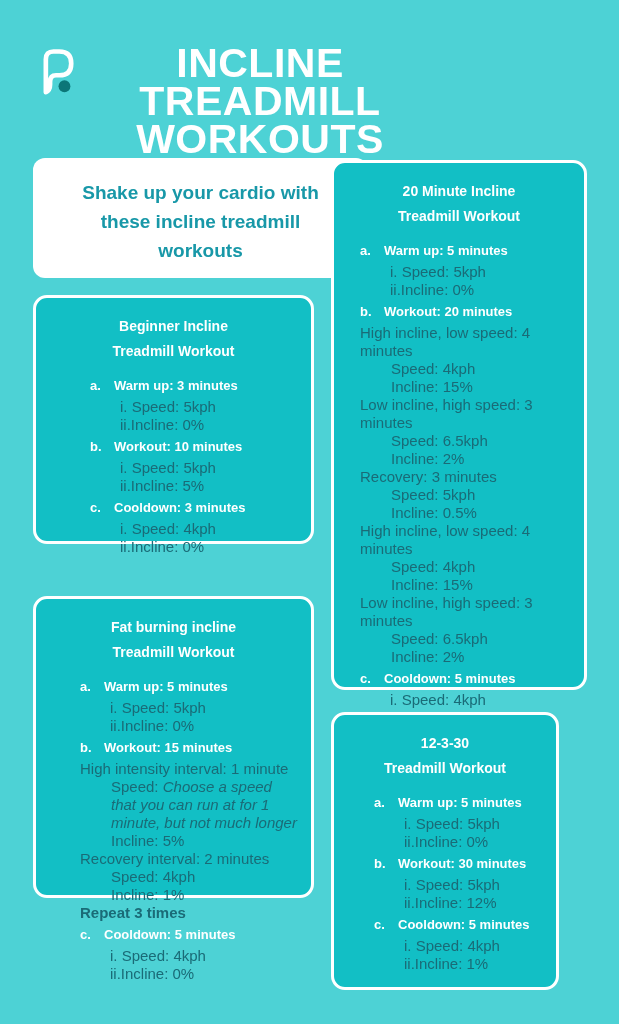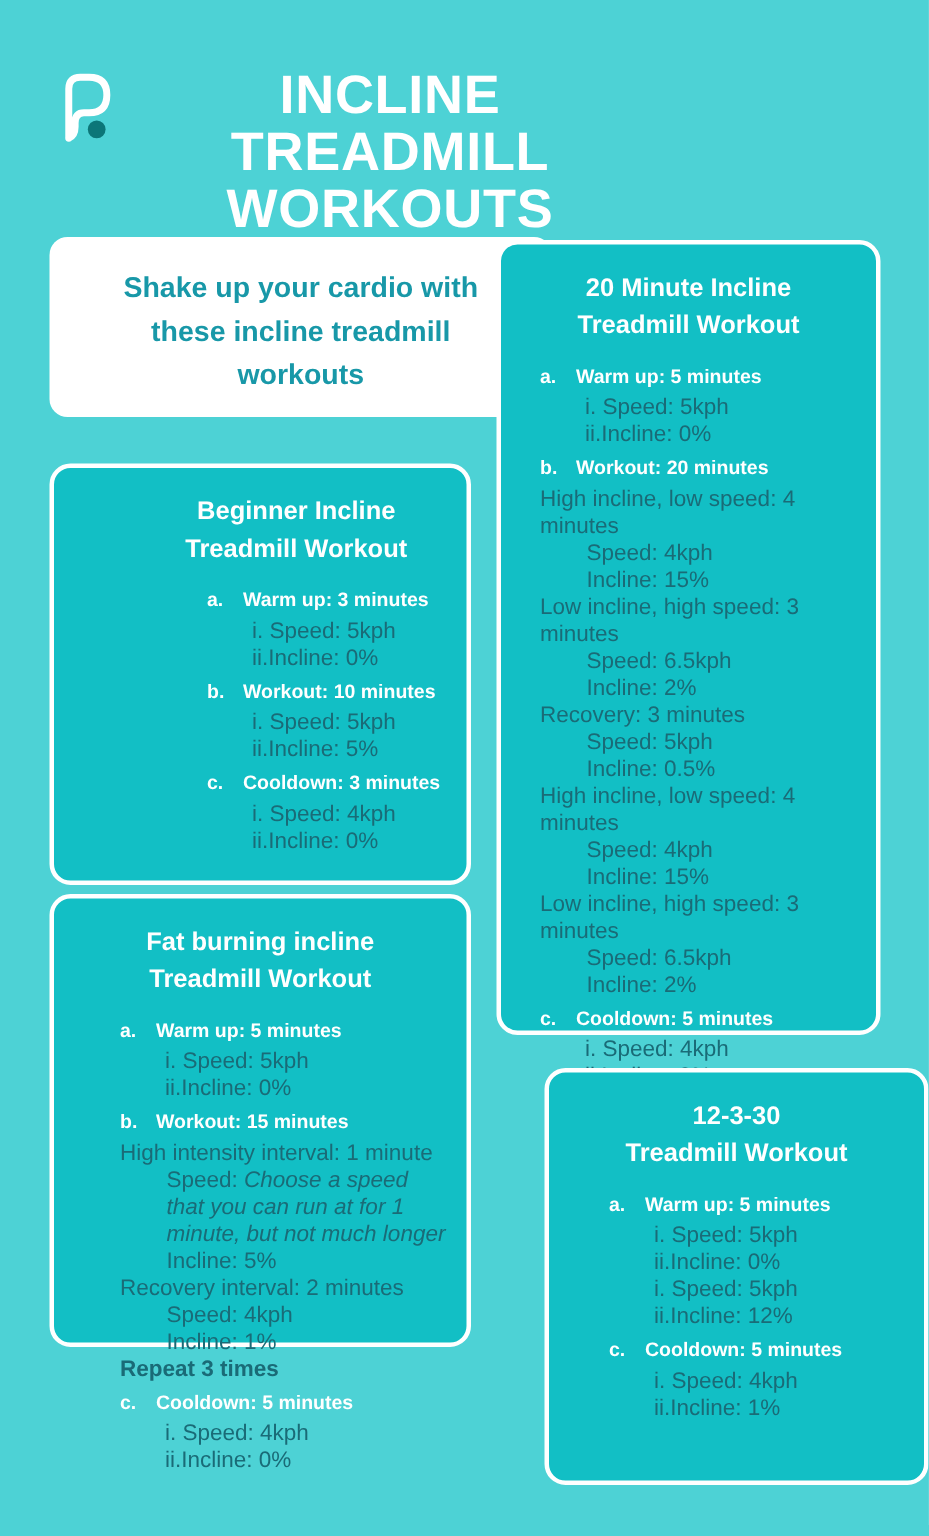--- a/index.html
+++ b/index.html
@@ -11,48 +11,48 @@
     position:relative;
     width:619px;height:1024px;
     background:#4dd2d5;
     overflow:hidden;
   }
   
   .logo{position:absolute;left:34px;top:45px;}
   .page-title{
     position:absolute;left:85px;top:44px;width:350px;
     text-align:center;color:#ffffff;
-    font-weight:800;font-size:36px;line-height:38px;
+    font-weight:800;font-size:41px;line-height:38px;
     letter-spacing:0.5px;
   }
   
   .intro-box{
     position:absolute;left:33px;top:158px;width:335px;height:120px;
     background:#ffffff;border-radius:12px;
     box-sizing:border-box;padding-top:20px;
     text-align:center;
     color:#1898a8;font-weight:bold;font-size:19px;line-height:29px;
   }
   
   .card{
     position:absolute;
     background:#12bfc5;
     border:3px solid #ffffff;
     border-radius:14px;
     box-sizing:border-box;
     color:#1a6b77;
   }
-  .card-beginner{left:33px;top:309px;width:281px;height:281px;padding-left:48px;}
+  .card-beginner{left:33px;top:295px;width:281px;height:249px;}
   .card-fat{left:33px;top:596px;width:281px;height:302px;}
   .card-twenty{left:331px;top:160px;width:256px;height:530px;}
-  .card-123030{left:331px;top:712px;width:256px;height:278px;margin-left:32px;}
+  .card-123030{left:331px;top:712px;width:228px;height:278px;}
   .card-title{
     padding-top:16px;margin-bottom:12px;
     text-align:center;color:#ffffff;
-    font-weight:800;font-size:17px;line-height:25px;
+    font-weight:800;font-size:14px;line-height:25px;
   }
   .card-body{padding-right:10px;font-size:15px;line-height:18px;}
   .card-beginner .card-body{padding-left:54px;}
   .card-fat .card-body{padding-left:44px;}
   .card-twenty .card-body{padding-left:26px;}
   .card-123030 .card-body{padding-left:40px;}
   .line{margin:0;}
   .line.step{
     color:#ffffff;font-weight:700;font-size:13px;line-height:20px;
     margin:3px 0 2px 0;
@@ -149,20 +149,21 @@
         <div class="line sub">ii.Incline: 0%</div>
       </div>
   </div>
 
   <div class="card card-123030">
     <div class="card-title">12-3-30<br>Treadmill Workout</div>
     <div class="card-body">
         <div class="line step"><span class="step-label">a.</span><span>Warm up: 5 minutes</span></div>
         <div class="line sub">i. Speed: 5kph</div>
         <div class="line sub">ii.Incline: 0%</div>
+        <div class="line step"><span class="step-label">b.</span><span>Workout: 30 minutes</span></div>
         <div class="line sub">i. Speed: 5kph</div>
         <div class="line sub">ii.Incline: 12%</div>
         <div class="line step"><span class="step-label">c.</span><span>Cooldown: 5 minutes</span></div>
         <div class="line sub">i. Speed: 4kph</div>
         <div class="line sub">ii.Incline: 1%</div>
       </div>
   </div>
 
 </div>
 

